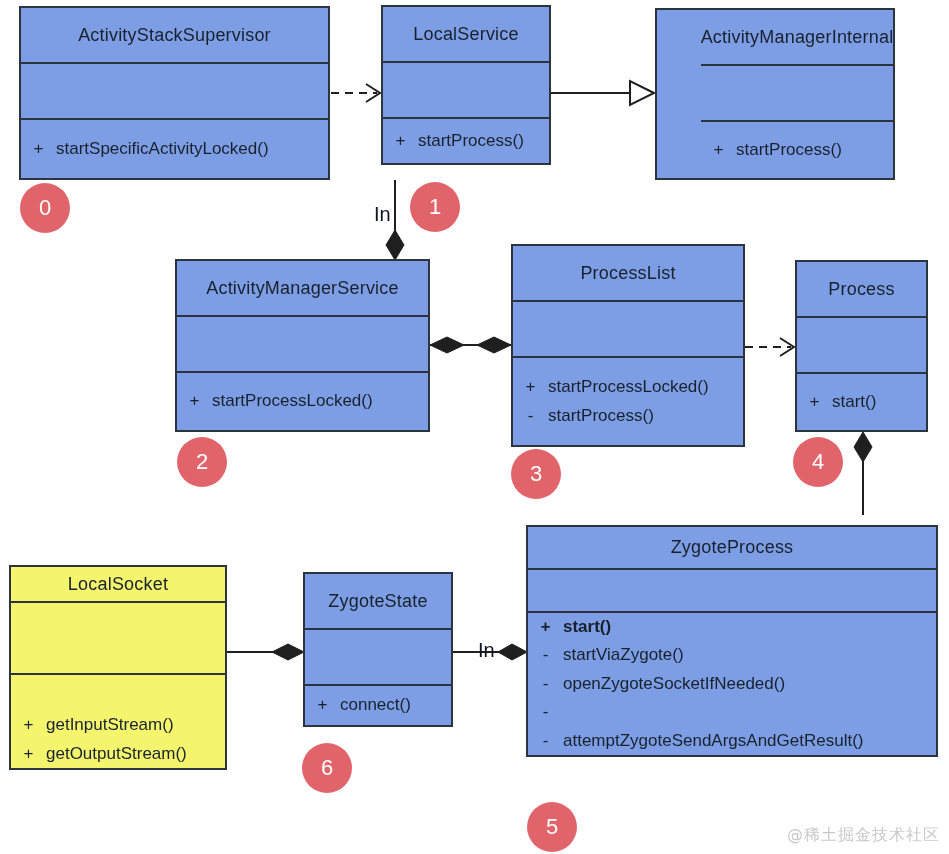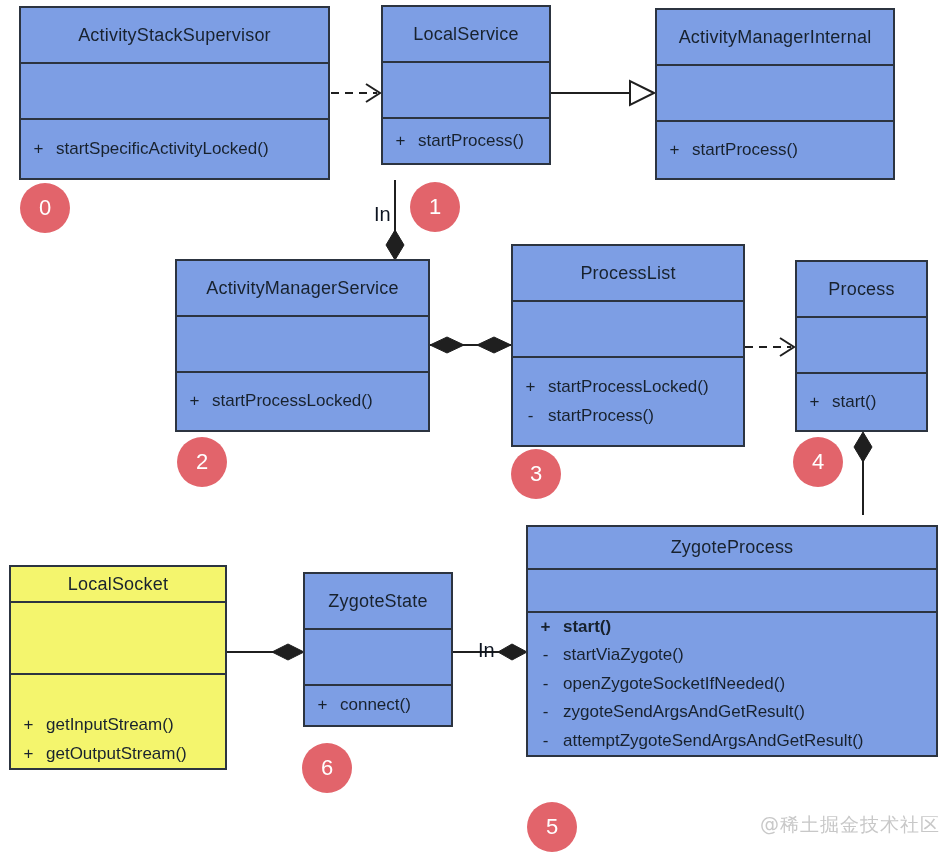--- a/index.html
+++ b/index.html
@@ -38,21 +38,21 @@
     flex:1;margin:0;padding:0 0 0 9px;list-style:none;
     display:flex;flex-direction:column;justify-content:center;
   }
   .cls-methods li{display:flex;line-height:28.5px;font-size:17px;white-space:nowrap;}
   .cls-methods .sign{width:17px;flex:0 0 17px;text-align:center;margin-right:9px;}
   .cls-methods li.bold{font-weight:bold;}
 
   
   #box-ass{left:19px;top:6px;width:311px;height:174px;}
   #box-localservice{left:381px;top:5px;width:170px;height:160px;}
-  #box-ami{left:655px;top:8px;width:240px;height:172px;}
+  #box-ami{left:655px;top:8px;width:240px;height:172px;padding-left:44px;}
   #box-ams{left:175px;top:259px;width:255px;height:173px;}
   #box-processlist{left:511px;top:244px;width:234px;height:203px;justify-content:center;}
   #box-process{left:795px;top:260px;width:133px;height:172px;}
   #box-localsocket{left:9px;top:565px;width:218px;height:205px;gap:36px;}
   #box-zygotestate{left:303px;top:572px;width:150px;height:155px;}
   #box-zygoteprocess{left:526px;top:525px;width:412px;height:232px;}
 
   .badge{
     position:absolute;width:50px;height:50px;border-radius:50%;
     background:var(--badge);color:#fff;font-size:22px;
@@ -64,21 +64,21 @@
   #badge-3{left:511px;top:449px;}
   #badge-4{left:793px;top:437px;}
   #badge-5{left:527px;top:802px;}
   #badge-6{left:302px;top:743px;}
 
   .edge-label{position:absolute;font-size:20px;color:#0d1420;}
   #in-top{left:374px;top:203px;}
   #in-bottom{left:478px;top:639px;}
 
   .watermark{
-    position:absolute;right:9px;bottom:16px;font-size:19px;color:var(--watermark);
+    position:absolute;right:9px;bottom:8px;font-size:16px;color:var(--watermark);
     font-family:"DejaVu Sans", sans-serif;letter-spacing:1px;
   }
 </style>
 </head>
 <body>
 
 <div id="canvas">
 
   <svg class="edges" width="949" height="854" viewBox="0 0 949 854">
 
@@ -231,21 +231,20 @@
       <li>
           <span class="sign">-</span>
           <span>startViaZygote()</span>
         </li>
       <li>
           <span class="sign">-</span>
           <span>openZygoteSocketIfNeeded()</span>
         </li>
       <li>
           <span class="sign">-</span>
-          <span>zygoteSendArgsAndGetResult()</span>
         </li>
       <li>
           <span class="sign">-</span>
           <span>attemptZygoteSendArgsAndGetResult()</span>
         </li>
     </ul>
   </div>
 
   <div class="edge-label" id="in-top">In</div>
   <div class="edge-label" id="in-bottom">In</div>

